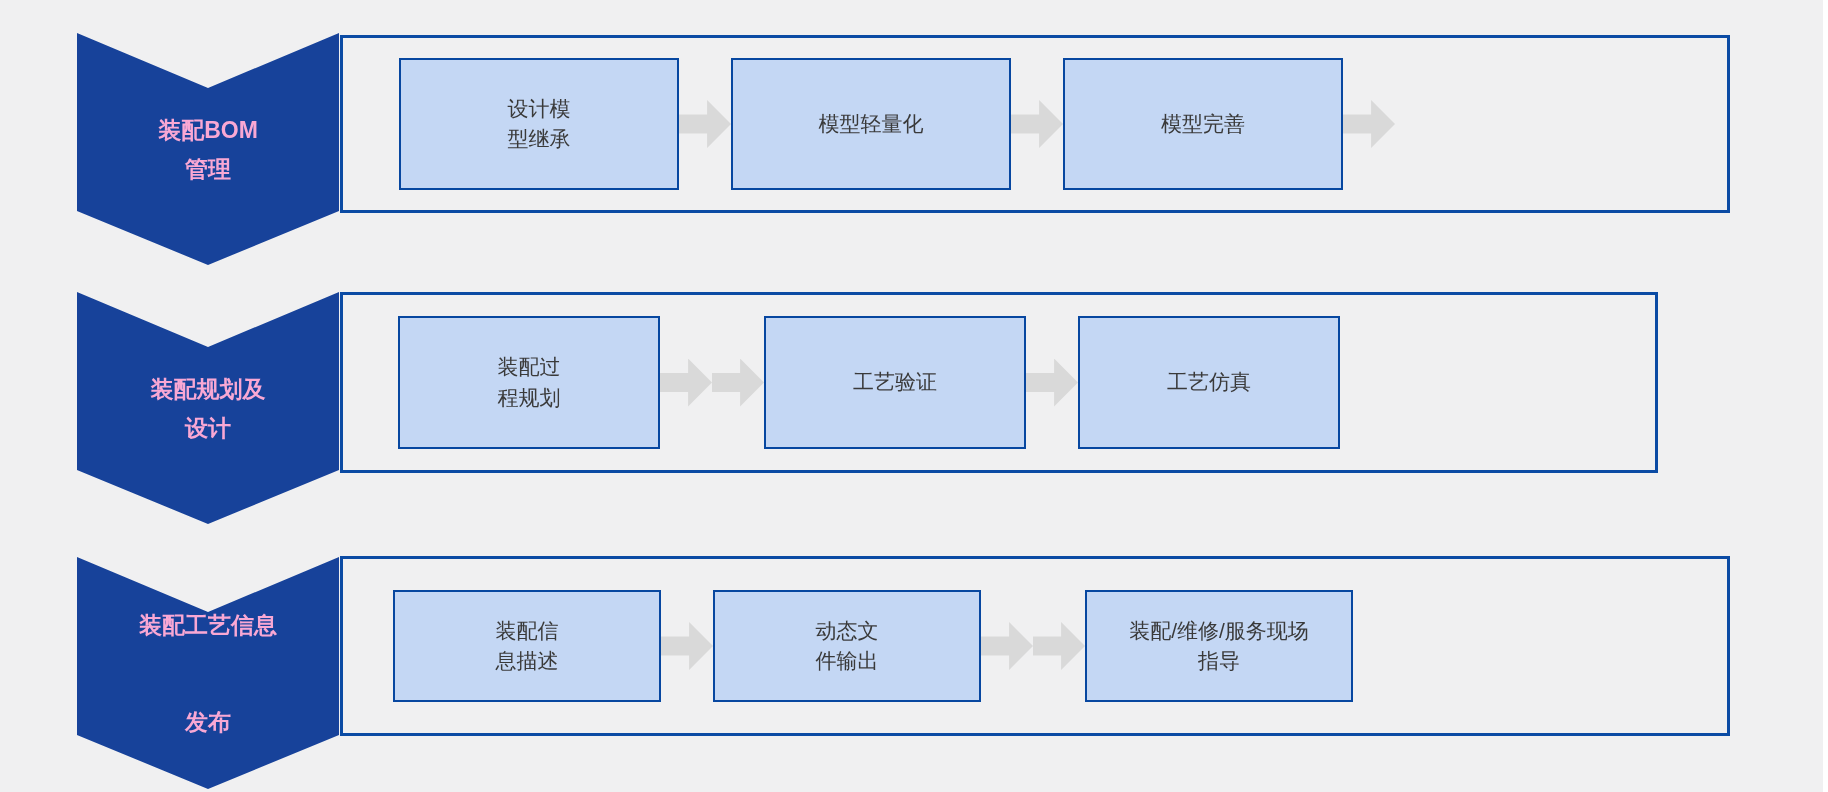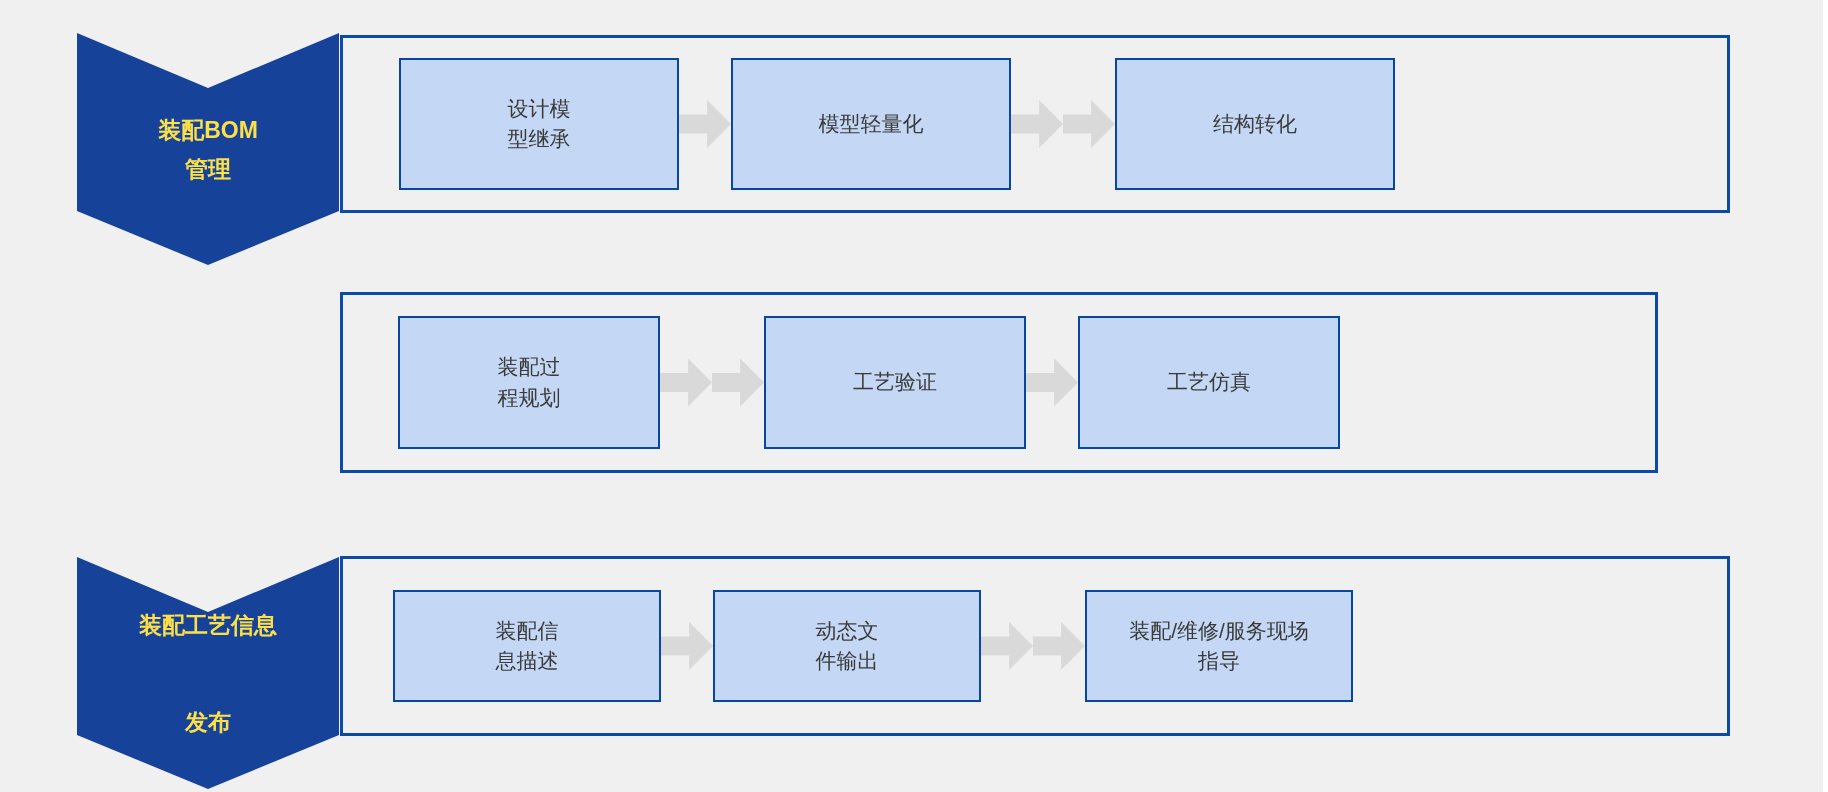--- a/index.html
+++ b/index.html
@@ -28,21 +28,21 @@
     height:232px;
     background:#17429A;
     clip-path:polygon(0 0,50% 23.7%,100% 0,100% 76.7%,50% 100%,0 76.7%);
     display:flex;
     flex-direction:column;
     align-items:center;
     justify-content:center;
     box-sizing:border-box;
     padding-top:55px;
     padding-bottom:54px;
-    color:#fde047;
+    color:#f9a8d4;
     font-weight:bold;
     font-size:23px;
     text-align:center;
     line-height:1.15;
   }
   .chevron .line2{margin-top:12px;}
   .chevron .line2:empty{display:none;}
   .c0{top:33px;}
   .c1{top:292px;}
   .c2{top:557px;justify-content:space-between;}
@@ -104,27 +104,31 @@
     <div class="step">
       <span class="line1">设计模</span>
       <span class="line2">型继承</span>
     </div>
     <div class="arrow"></div>
     <div class="step">
       <span class="line1">模型轻量化</span>
 
     </div>
     <div class="arrow"></div>
-    <div class="arrow"></div>
     <div class="step">
-      <span class="line1">结构转化</span>
+      <span class="line1">模型完善</span>
 
     </div>
+    <div class="arrow"></div>
   </div>
 
+  <div class="chevron c1">
+    <span class="line1">装配规划及</span>
+    <span class="line2">设计</span>
+  </div>
   <div class="panel p1">
     <div class="step">
       <span class="line1">装配过</span>
       <span class="line2">程规划</span>
     </div>
     <div class="arrow"></div>
     <div class="arrow"></div>
     <div class="step">
       <span class="line1">工艺验证</span>
 

